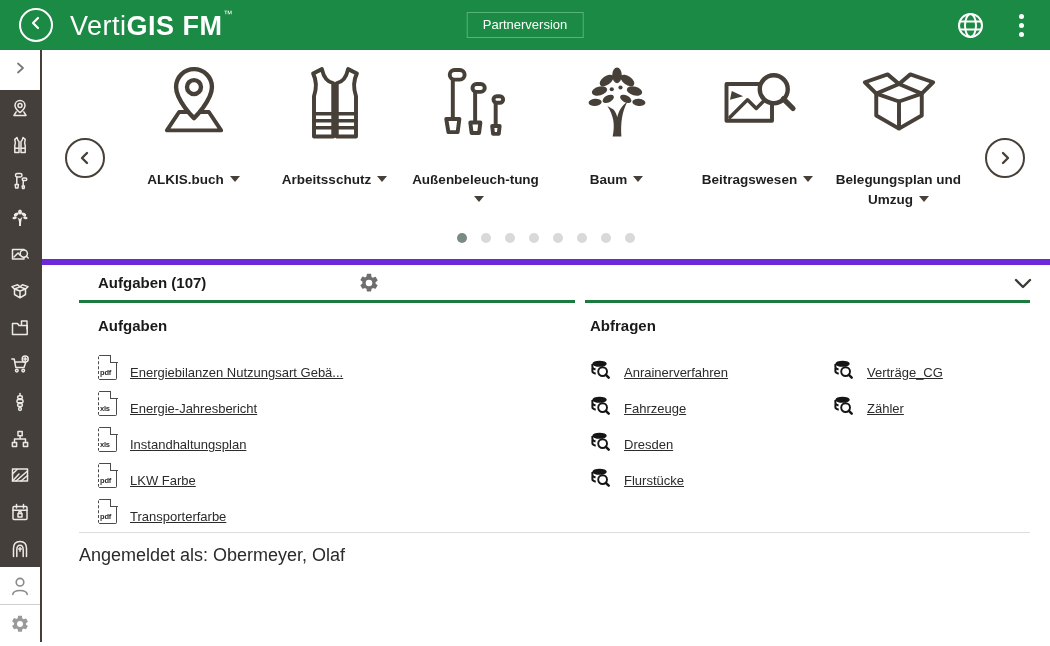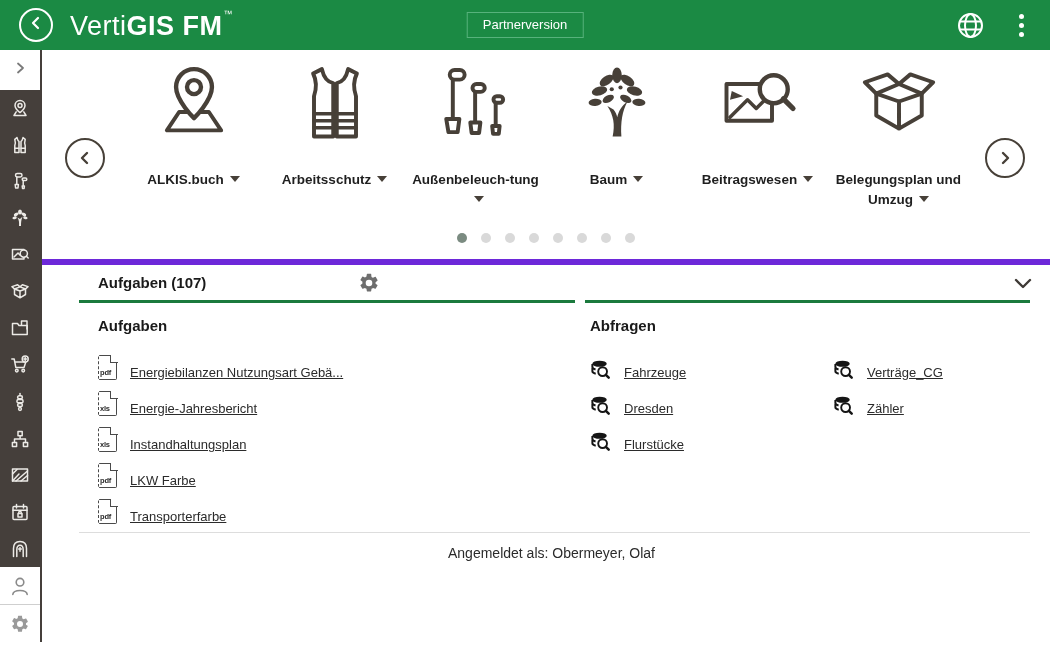--- a/index.html
+++ b/index.html
@@ -81,22 +81,22 @@
 
   
   .doc { position:relative; width:19px; height:25px; border:1.6px solid #4a4a4a;
     border-left:1.6px dashed #4a4a4a; border-radius:2px; background:#fff; flex:none; }
   .doc::before { content:""; position:absolute; top:-1.6px; right:-1.6px; width:7px; height:7px;
     background:#fff; border-left:1.6px solid #4a4a4a; border-bottom:1.6px solid #4a4a4a; }
   .doc span { position:absolute; left:1px; bottom:2px; font-size:7.5px; font-weight:700;
     color:#2b2b2b; letter-spacing:-.2px; }
 
   
-  .footer { margin:8px 20px 0 4px; border-top:1px solid #ddd; text-align:center;
-    padding:12px 6px 0 0; font-size:14px; color:#2b2b2b; }
+  .footer { margin:8px 20px 0 4px; border-top:1px solid #ddd; text-align:left;
+    padding:12px 6px 0 0; font-size:18px; color:#2b2b2b; }
 </style>
 </head>
 <body>
 
 <div class="app">
 
   <div class="header">
     <div class="back-btn">
       <span>
         <svg width="18" height="18" viewBox="0 0 18 18">
@@ -423,20 +423,29 @@
           <div class="col-head">Abfragen</div>
           <div class="subcols">
             <div class="subcol1">
               <div class="list-item">
                 <svg width="21" height="21" viewBox="0 0 22 22">
                     <ellipse cx="10" cy="5" rx="7.5" ry="3.2" fill="#151515"></ellipse>
                     <path d="M2.5,5.2 V8.5 C2.5,9.6 3.8,10.6 5.8,11.1 M2.5,9.5 V12.8 C2.5,13.9 3.9,14.9 6,15.4" fill="none" stroke="#151515" stroke-width="2.1"></path>
                     <circle cx="13.2" cy="13.2" r="4.6" fill="#fff" stroke="#151515" stroke-width="2"></circle>
                     <line x1="16.6" y1="16.6" x2="19.6" y2="19.6" stroke="#151515" stroke-width="2.6" stroke-linecap="round"></line>
                   </svg>
+                <span>Anrainerverfahren</span>
+              </div>
+              <div class="list-item">
+                <svg width="21" height="21" viewBox="0 0 22 22">
+                    <ellipse cx="10" cy="5" rx="7.5" ry="3.2" fill="#151515"></ellipse>
+                    <path d="M2.5,5.2 V8.5 C2.5,9.6 3.8,10.6 5.8,11.1 M2.5,9.5 V12.8 C2.5,13.9 3.9,14.9 6,15.4" fill="none" stroke="#151515" stroke-width="2.1"></path>
+                    <circle cx="13.2" cy="13.2" r="4.6" fill="#fff" stroke="#151515" stroke-width="2"></circle>
+                    <line x1="16.6" y1="16.6" x2="19.6" y2="19.6" stroke="#151515" stroke-width="2.6" stroke-linecap="round"></line>
+                  </svg>
                 <span>Fahrzeuge</span>
               </div>
               <div class="list-item">
                 <svg width="21" height="21" viewBox="0 0 22 22">
                     <ellipse cx="10" cy="5" rx="7.5" ry="3.2" fill="#151515"></ellipse>
                     <path d="M2.5,5.2 V8.5 C2.5,9.6 3.8,10.6 5.8,11.1 M2.5,9.5 V12.8 C2.5,13.9 3.9,14.9 6,15.4" fill="none" stroke="#151515" stroke-width="2.1"></path>
                     <circle cx="13.2" cy="13.2" r="4.6" fill="#fff" stroke="#151515" stroke-width="2"></circle>
                     <line x1="16.6" y1="16.6" x2="19.6" y2="19.6" stroke="#151515" stroke-width="2.6" stroke-linecap="round"></line>
                   </svg>
                 <span>Dresden</span>

